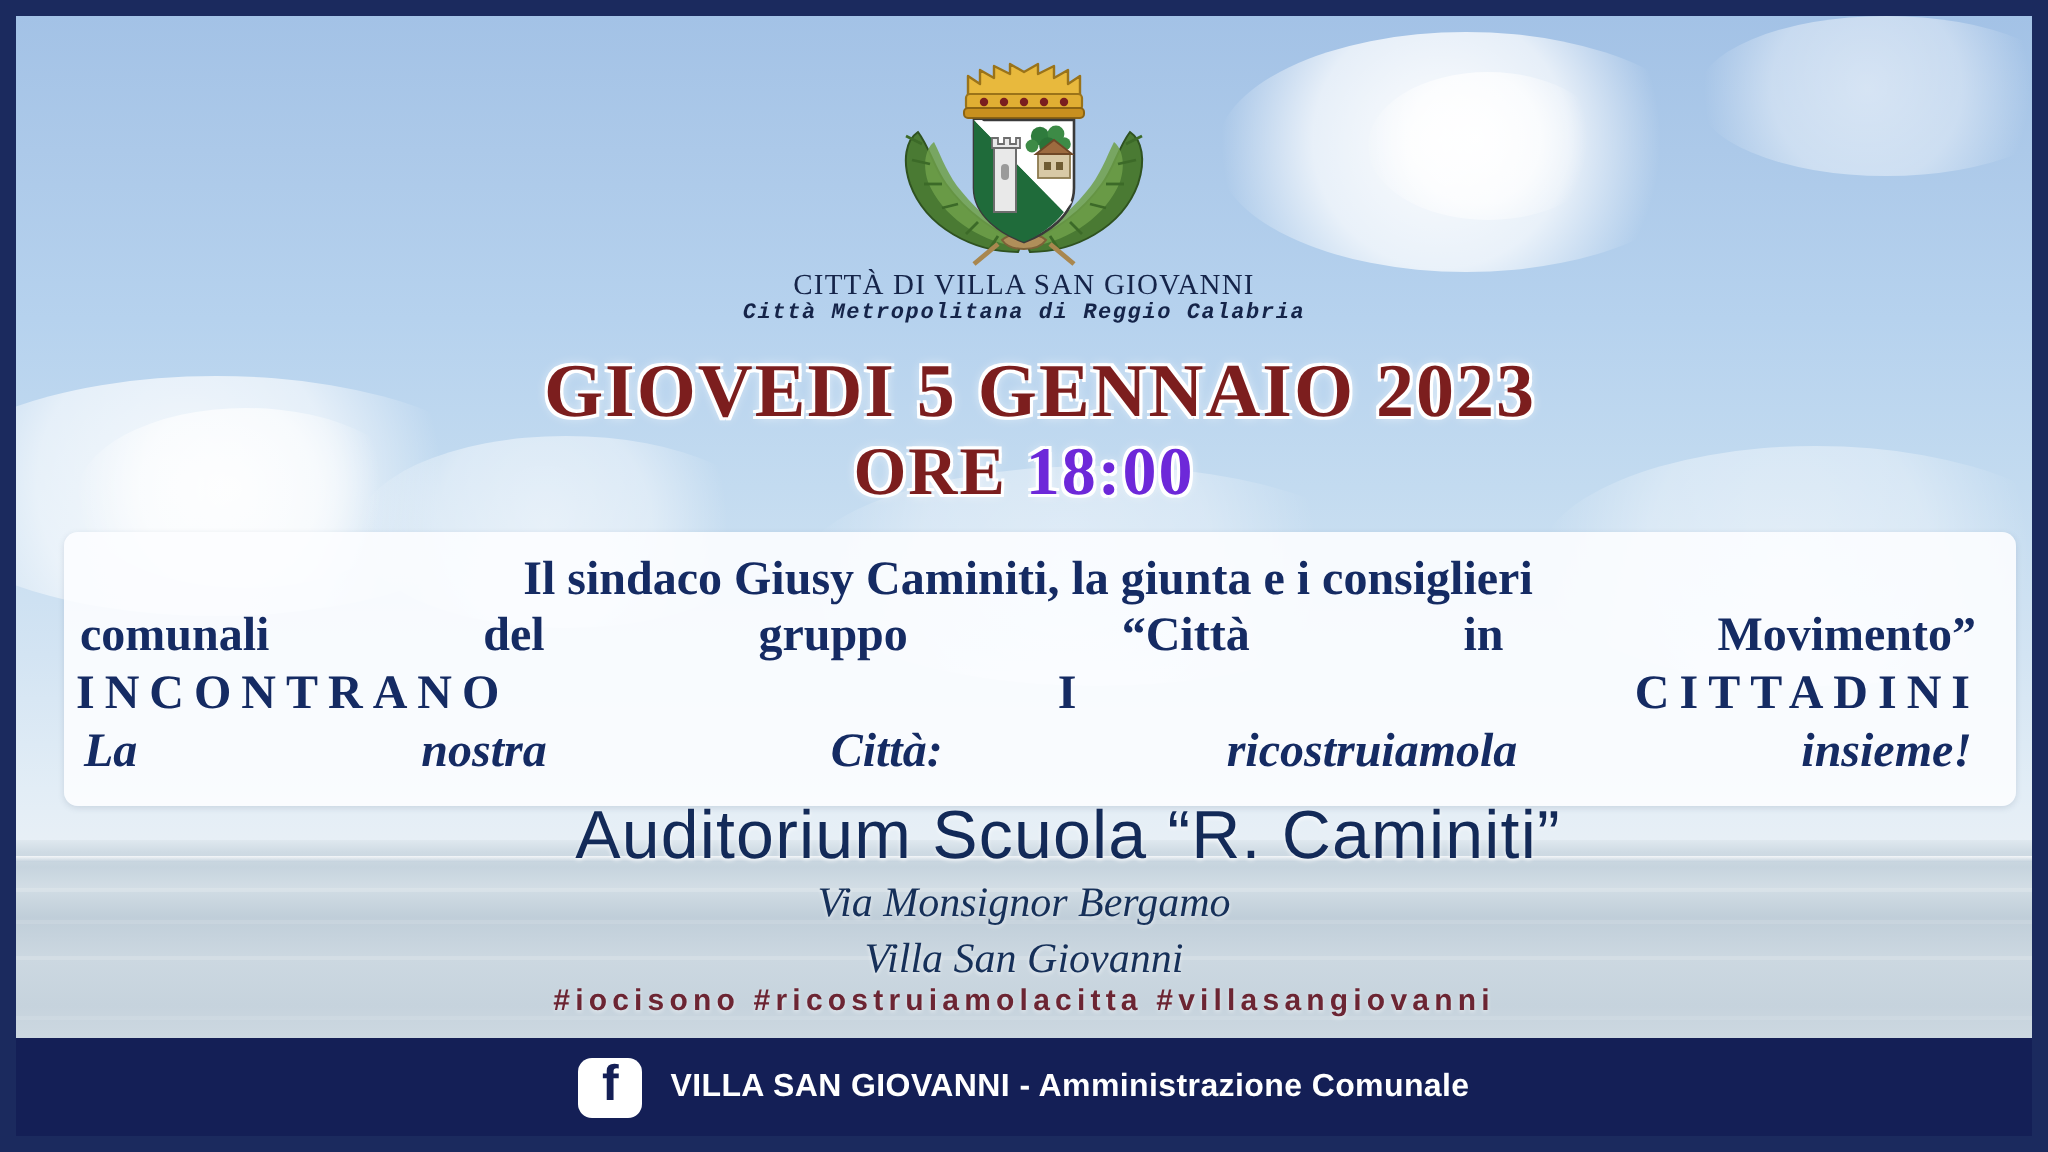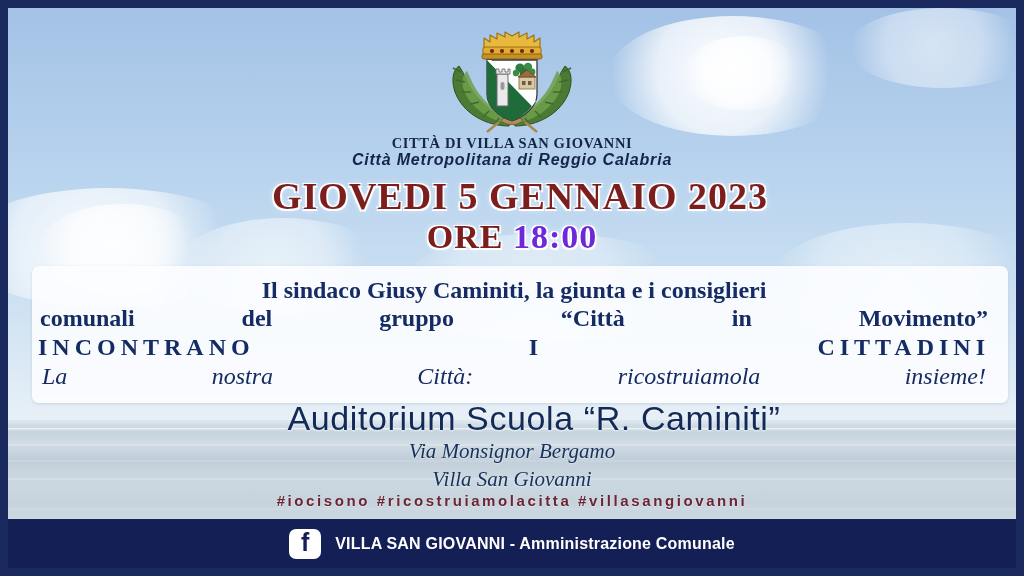--- a/index.html
+++ b/index.html
@@ -79,31 +79,31 @@
   .crest {
     position: relative;
     width: 150px;
     height: 112px;
     margin: 0 auto;
   }
   .crest svg { display: block; }
   .crest-title {
     margin-top: 2px;
     font-family: "Liberation Serif", serif;
-    font-weight: bold;
+    font-weight: normal;
     font-size: 14.5px;
     letter-spacing: .6px;
     color: #152449;
     line-height: 1.05;
   }
   .crest-sub {
-    font-family: Liberation Sans, sans-serif;
+    font-family: Liberation Mono, monospace;
     font-weight: bold;
     font-style: italic;
-    font-size: 16px;
+    font-size: 11px;
     letter-spacing: .8px;
     color: #152449;
     line-height: 1.15;
   }
   
   .date-block {
     position: absolute;
     top: 168px;
     left: 0; right: 0;
     text-align: center;
@@ -166,21 +166,21 @@
   .p-3 {
     font-weight: bold;
     font-size: 24px;
     line-height: 1.22;
     letter-spacing: 5px;
     text-align: justify;
     text-align-last: justify;
     padding: 0 2px;
   }
   .p-4 {
-    font-weight: normal;
+    font-weight: bold;
     font-style: italic;
     font-size: 24px;
     line-height: 1.2;
     text-align: justify;
     text-align-last: justify;
     padding: 0 6px;
   }
   
   .venue {
     position: absolute;

